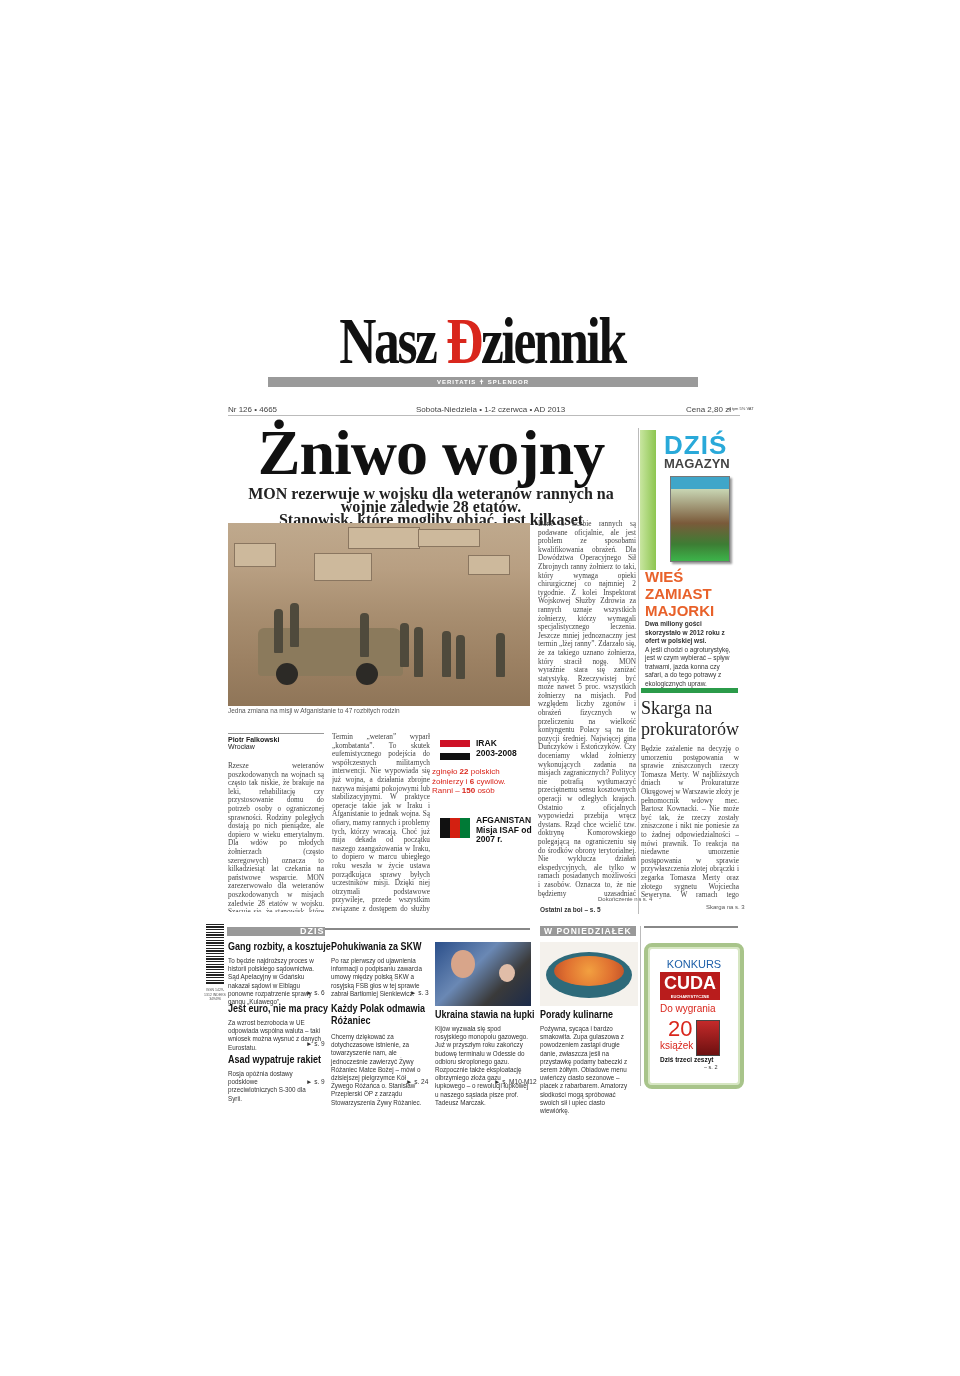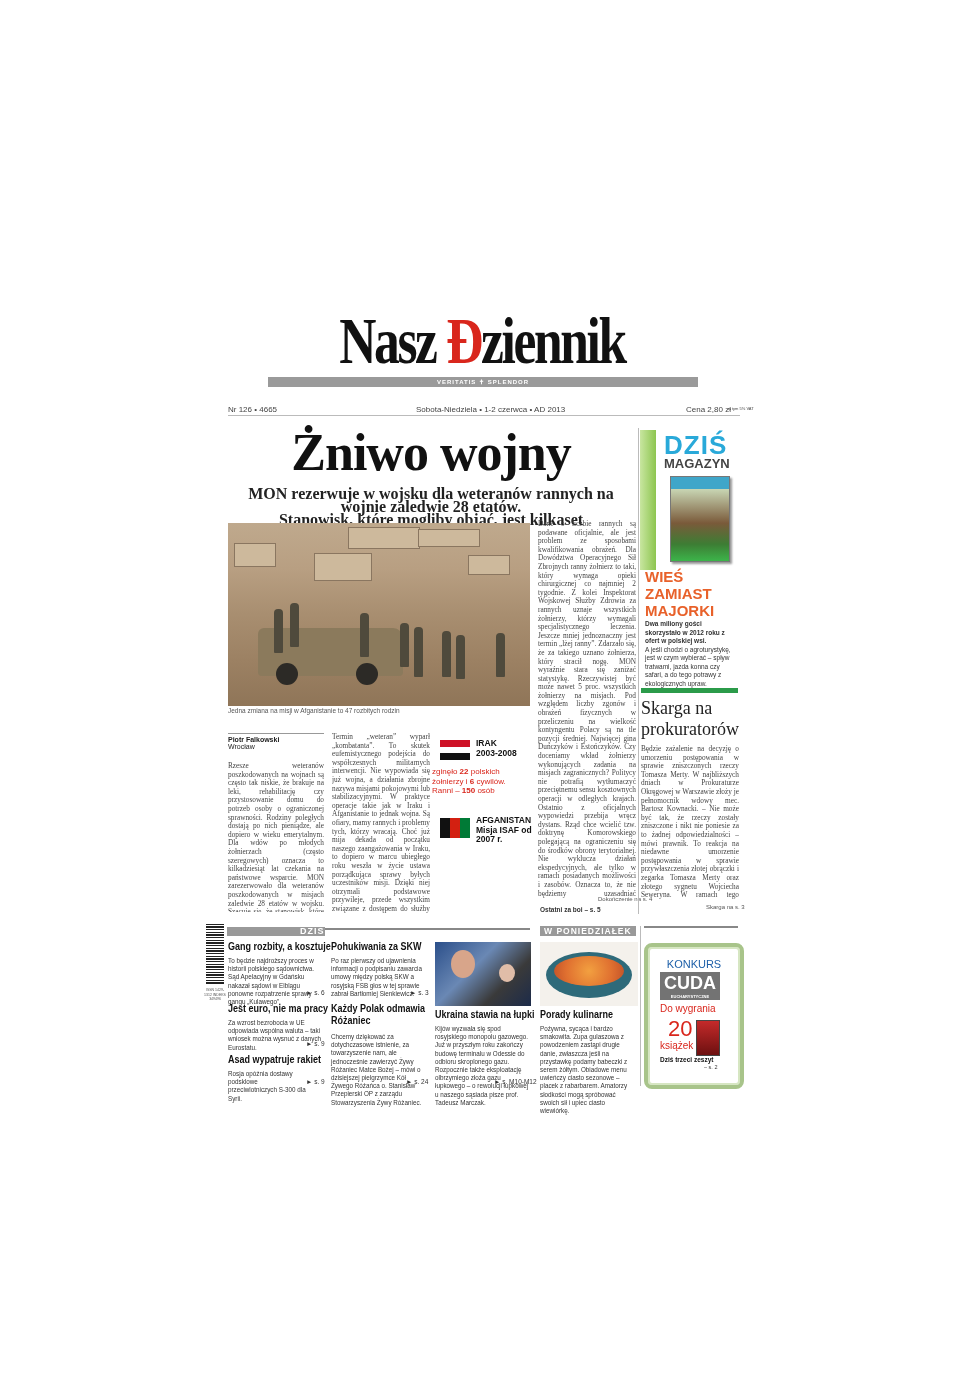--- a/index.html
+++ b/index.html
@@ -5,21 +5,21 @@
   html, body { margin:0; padding:0; }
   body { width:960px; height:1376px; background:#ffffff; position:relative; overflow:hidden; font-family:"Liberation Serif", serif; color:#222; }
   .page { position:absolute; left:0; top:0; width:960px; height:1376px; }
   .masthead { position:absolute; left:296px; top:306px; width:372px; text-align:center; font-family:"Liberation Serif", serif; font-weight:bold; font-size:66px; letter-spacing:-3px; line-height:70px; color:#111; transform:scaleX(0.78); transform-origin:center; }
   .masthead .red { color:#d9261c; }
   .motto-bar { position:absolute; left:268px; top:377px; width:430px; height:10px; background:#9a9a9a; }
   .motto { position:absolute; left:268px; top:377px; width:430px; height:10px; text-align:center; font-family:"Liberation Sans", sans-serif; font-size:6px; line-height:10px; color:#fff; letter-spacing:1px; font-weight:bold; }
   .infoline { position:absolute; left:228px; top:405px; width:512px; font-family:"Liberation Sans", sans-serif; font-size:8px; color:#444; }
   .infoline span { position:absolute; white-space:nowrap; }
   .rule { position:absolute; height:1px; background:#bbb; }
-  .headline { position:absolute; left:226px; top:420px; width:410px; text-align:center; font-family:"Liberation Serif", serif; font-weight:bold; font-size:52px; line-height:66px; color:#111; letter-spacing:-1px; }
+  .headline { position:absolute; left:226px; top:420px; width:410px; text-align:center; font-family:"Liberation Serif", serif; font-weight:bold; font-size:64px; line-height:66px; color:#111; letter-spacing:-1px; }
   .subhead { position:absolute; left:226px; top:487px; width:410px; text-align:center; font-family:"Liberation Serif", serif; font-weight:bold; font-size:16px; line-height:13px; color:#222; }
   .photo { position:absolute; left:228px; top:523px; width:302px; height:183px; background:linear-gradient(180deg,#bfa98d 0%,#b89f82 25%,#a88e70 50%,#9c8163 75%,#8f7558 100%); overflow:hidden; }
   .photo .bld { position:absolute; background:#cdb99c; border:1px solid #8a7660; }
   .photo .truck { position:absolute; left:30px; top:105px; width:145px; height:48px; background:#8b7a5c; border-radius:6px 10px 4px 4px; }
   .photo .wheel { position:absolute; width:22px; height:22px; border-radius:50%; background:#2c2a26; }
   .photo .soldier { position:absolute; width:9px; height:44px; background:#4f4a3c; border-radius:4px 4px 1px 1px; }
   .caption { position:absolute; left:228px; top:707px; font-family:"Liberation Sans", sans-serif; font-size:6.5px; color:#555; }
   .body-text { position:absolute; font-family:"Liberation Serif", serif; font-size:7.3px; line-height:8.6px; color:#444; text-align:justify; }
   .author { position:absolute; left:228px; top:736px; font-family:"Liberation Sans", sans-serif; font-size:7px; color:#222; }
   .author b { display:block; }
@@ -45,21 +45,21 @@
   .barcode { position:absolute; left:206px; top:924px; width:18px; height:60px; background:repeating-linear-gradient(180deg,#222 0 1px,#fff 1px 2px,#222 2px 4px,#fff 4px 5px,#222 5px 6px,#fff 6px 8px); }
   .bc-small { position:absolute; left:204px; top:988px; width:22px; font-family:"Liberation Sans", sans-serif; font-size:3.5px; line-height:4.5px; color:#555; text-align:center; }
   .ukr-photo { position:absolute; left:435px; top:942px; width:96px; height:64px; background:linear-gradient(135deg,#2b4f8a 0%,#6a88b4 40%,#3a3a3a 70%,#1c2b4a 100%); }
   .ukr-photo .face1 { position:absolute; left:16px; top:8px; width:24px; height:28px; border-radius:50%; background:#d8a58a; }
   .ukr-photo .face2 { position:absolute; left:64px; top:22px; width:16px; height:18px; border-radius:50%; background:#e0bda8; }
   .soup-photo { position:absolute; left:540px; top:942px; width:98px; height:64px; background:#f4f1ec; }
   .soup-photo .bowl { position:absolute; left:6px; top:10px; width:86px; height:46px; border-radius:50%; background:#2e6a7a; }
   .soup-photo .soup { position:absolute; left:14px; top:14px; width:70px; height:30px; border-radius:50%; background:radial-gradient(circle,#f2a040 0%,#e07030 60%,#c05028 100%); }
   .konkurs-box { position:absolute; left:644px; top:943px; width:92px; height:138px; border:4px solid #a8c48a; border-radius:8px; background:#fff; box-shadow:inset 0 0 0 2px #d6e6c2; }
   .konkurs-title { position:absolute; left:644px; top:958px; width:100px; text-align:center; font-family:Liberation Sans, sans-serif; font-size:11px; color:#1d5fa8; }
-  .cuda { position:absolute; left:660px; top:972px; width:60px; height:28px; background:#737373; color:#fff; font-family:"Liberation Sans", sans-serif; font-weight:bold; font-size:18px; line-height:22px; text-align:center; }
+  .cuda { position:absolute; left:660px; top:972px; width:60px; height:28px; background:#b91c1c; color:#fff; font-family:"Liberation Sans", sans-serif; font-weight:bold; font-size:18px; line-height:22px; text-align:center; }
   .cuda-sub { position:absolute; left:660px; top:994px; width:60px; font-family:"Liberation Sans", sans-serif; font-size:4px; color:#fff; text-align:center; font-weight:bold; }
   .do-wygrania { position:absolute; left:660px; top:1003px; font-family:"Liberation Sans", sans-serif; font-size:10px; color:#d9261c; }
   .num20 { position:absolute; left:668px; top:1016px; font-family:Liberation Sans, sans-serif; font-size:22px; color:#d9261c; }
   .ksiazek { position:absolute; left:660px; top:1040px; font-family:"Liberation Sans", sans-serif; font-size:10px; color:#d9261c; }
   .book { position:absolute; left:696px; top:1020px; width:22px; height:34px; background:linear-gradient(180deg,#c42a2a,#6d1010); border:1px solid #444; }
   .zeszyt { position:absolute; left:660px; top:1056px; font-family:"Liberation Sans", sans-serif; font-weight:bold; font-size:6.5px; color:#111; }
   .vline { position:absolute; width:1px; background:#bbb; }
 </style>
 </head>
 <body>

